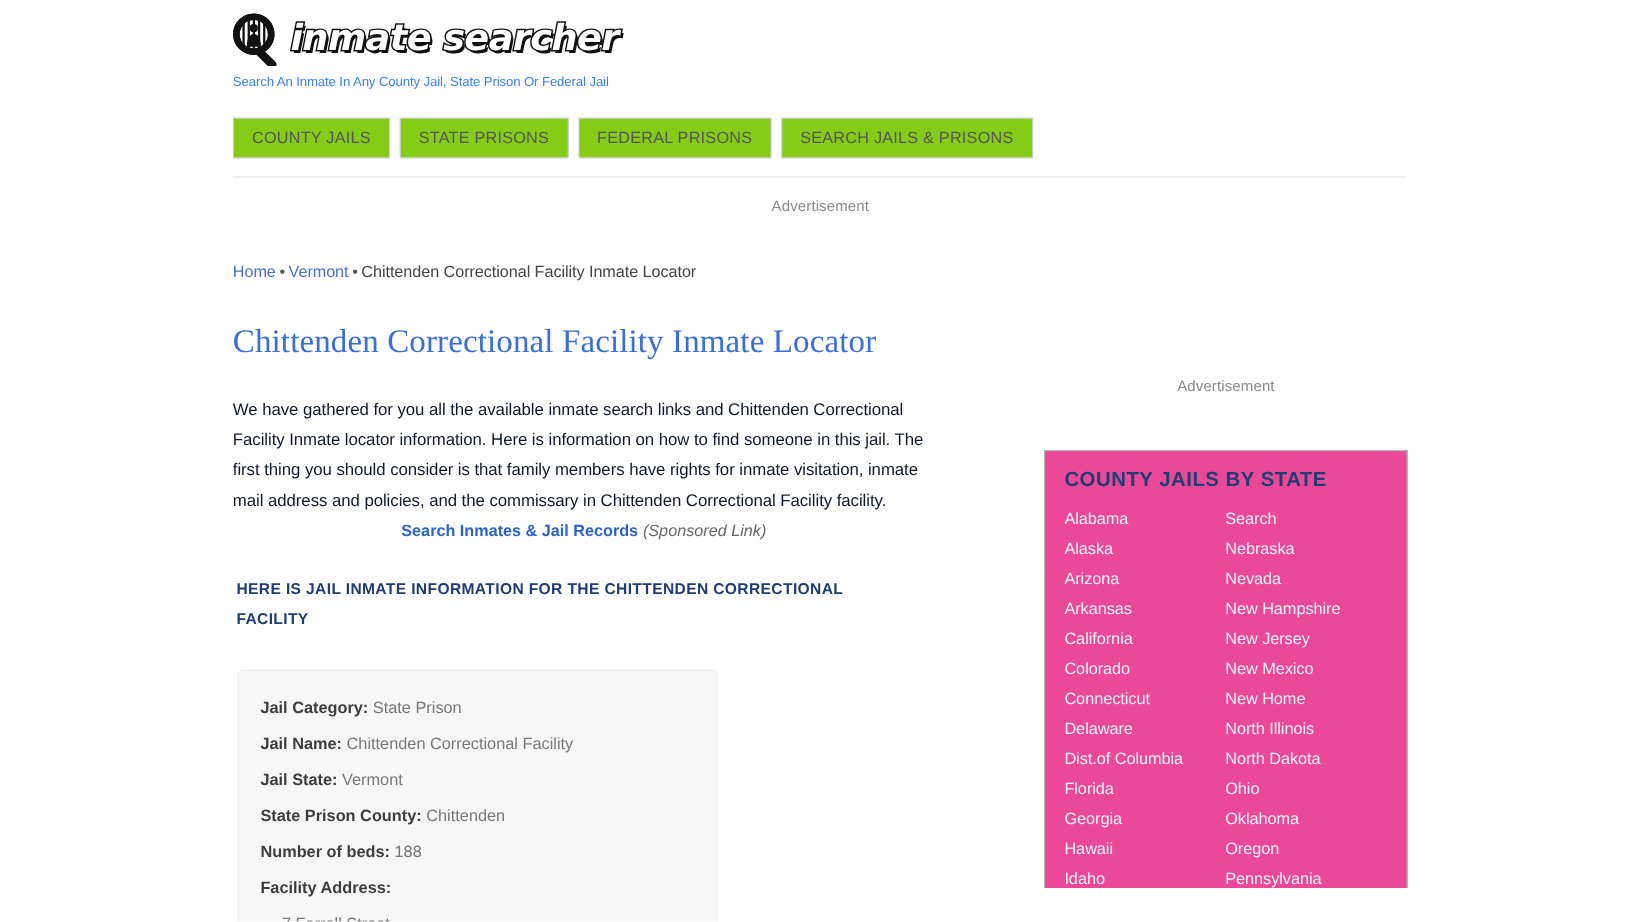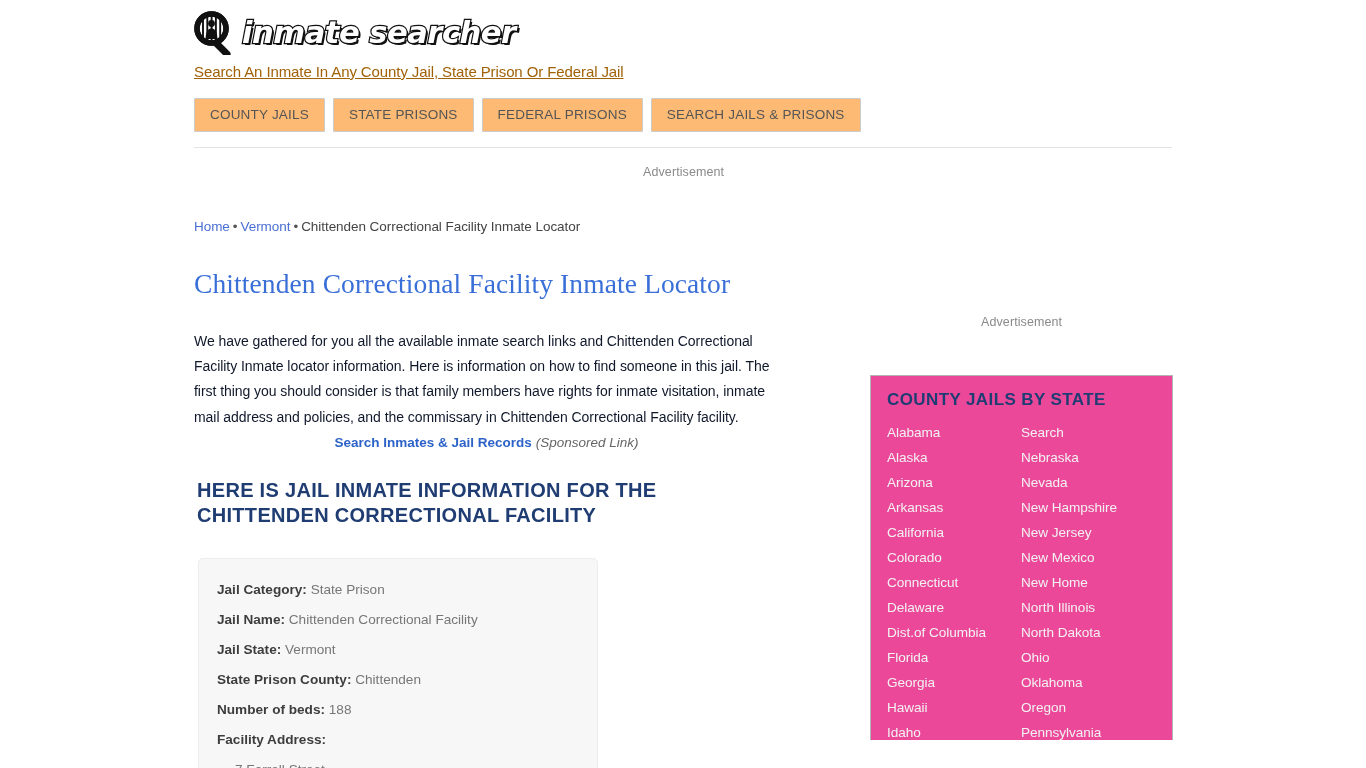--- a/index.html
+++ b/index.html
@@ -53,40 +53,39 @@
        2px 2px 0 #111111,
       -0.5px 0 0 #111111,
        0 -0.5px 0 #111111;
     line-height: 34px;
     margin-left: 2px;
     white-space: nowrap;
     transform: scaleX(1.02);
     transform-origin: left center;
   }
   .tagline {
-    font-size: 15px;
-    color: #a16207;
+    font-size: 11px;
+    color: #3b82f6;
     letter-spacing: -0.1px;
     margin-top: 7px;
     white-space: nowrap;
     font-family: "Liberation Sans", sans-serif;
-    text-decoration: underline;
   }
 
   
   .nav {
     position: absolute;
     left: 194px;
     top: 98px;
     display: flex;
     gap: 8px;
   }
   .nav-btn {
     border: 1px solid #cccccc;
-    background: #fdba74;
+    background: #84cc16;
     color: #555555;
     font-size: 13.5px;
     letter-spacing: 0.2px;
     padding: 8px 15px 9px 15px;
     line-height: 15px;
     white-space: nowrap;
     cursor: pointer;
     font-family: "Liberation Sans", sans-serif;
     border-radius: 1px;
   }
@@ -176,21 +175,21 @@
     font-weight: normal;
     margin-left: 4px;
   }
 
   
   .section-heading {
     position: absolute;
     left: 197px;
     top: 478px;
     width: 560px;
-    font-size: 20px;
+    font-size: 13px;
     font-weight: bold;
     color: #1f3c73;
     text-transform: uppercase;
     line-height: 25px;
     letter-spacing: 0.3px;
     margin: 0;
   }
 
   
   .info-card {

